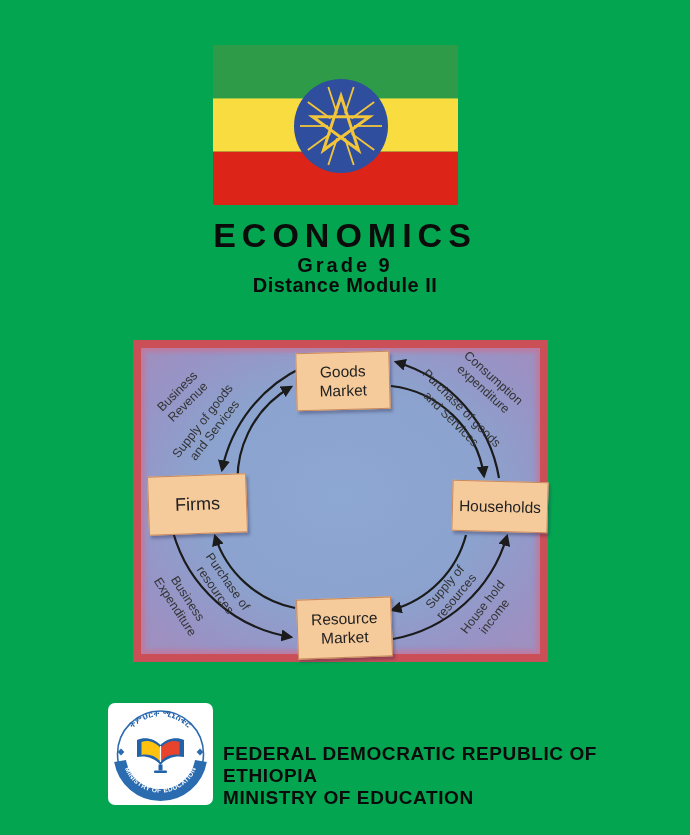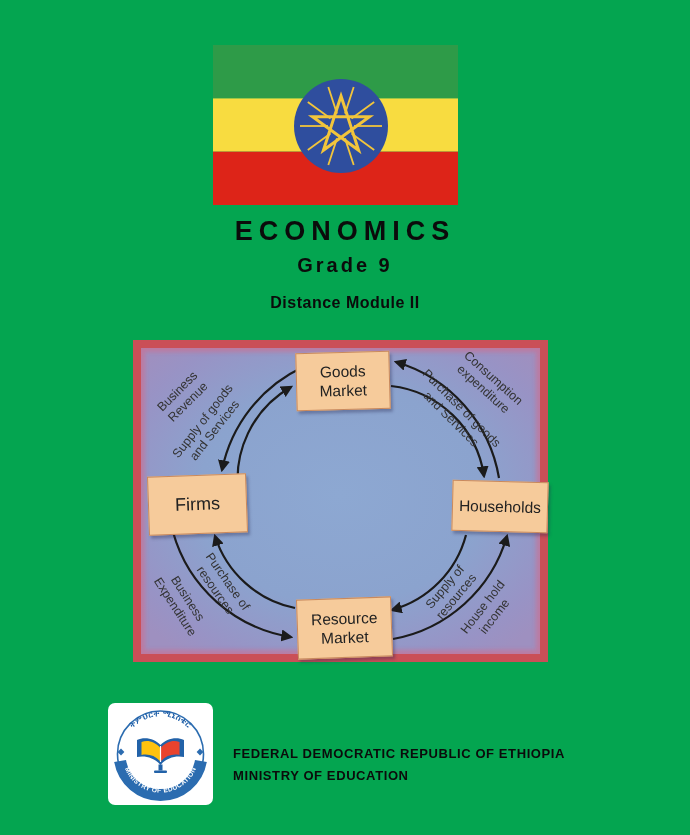--- a/index.html
+++ b/index.html
@@ -5,23 +5,23 @@
   html,body{margin:0;padding:0;}
   body{
     width:690px;height:835px;position:relative;overflow:hidden;
     background:#04A550;
     font-family:"Liberation Sans", sans-serif;
   }
   
   .flag{position:absolute;left:213px;top:45px;width:245px;height:160px;display:block;}
   
   .tline{position:absolute;left:133px;width:424px;text-align:center;color:#0b0b0b;font-weight:bold;}
-  .t-main{top:216px;font-size:27px;letter-spacing:6px;}
+  .t-main{top:216px;font-size:34px;letter-spacing:6px;}
   .t-grade{top:254px;font-size:20px;letter-spacing:3px;}
-  .t-module{top:294px;font-size:16px;letter-spacing:.5px;}
+  .t-module{top:274px;font-size:20px;letter-spacing:.5px;}
   
   .diagram{
     position:absolute;left:133px;top:340px;width:415px;height:322px;
     background:radial-gradient(ellipse 62% 62% at 50% 48%, #8DA8D2 0%, #8BA3CE 55%, #9893C5 88%, #9E90C0 100%);
     box-shadow:inset 0 0 0 8px #CA4F57, inset 0 0 4px 12px rgba(205,110,145,.65);
   }
   .arrows{position:absolute;left:0;top:0;width:415px;height:322px;pointer-events:none;}
   .dbox{
     position:absolute;background:#F6CB9B;border:1px solid #C8895E;
     box-shadow:2px 3px 3px rgba(40,40,80,.35);
@@ -39,21 +39,21 @@
   .f1{left:50px; top:57px; transform:translate(-50%,-50%) rotate(-45deg);}
   .f2{left:76px; top:86px; transform:translate(-50%,-50%) rotate(-52deg);}
   .f3{left:355px;top:44px; transform:translate(-50%,-50%) rotate(42deg);}
   .f4{left:323px;top:74px; transform:translate(-50%,-50%) rotate(45deg);}
   .f5{left:48px; top:263px;transform:translate(-50%,-50%) rotate(57deg);}
   .f6{left:88px; top:246px;transform:translate(-50%,-50%) rotate(55deg);}
   .f7{left:318px;top:252px;transform:translate(-50%,-50%) rotate(-50deg);}
   .f8{left:356px;top:272px;transform:translate(-50%,-50%) rotate(-52deg);}
   
   .logo{position:absolute;left:108px;top:703px;width:105px;height:102px;display:block;}
-  .footer{position:absolute;left:233px;top:743px;color:#0b0b0b;font-weight:bold;font-size:13px;letter-spacing:.6px;line-height:22px;}
+  .footer{position:absolute;left:223px;top:743px;color:#0b0b0b;font-weight:bold;font-size:19px;letter-spacing:.6px;line-height:22px;}
 </style>
 </head>
 <body>
 
 <div>
 
   <svg class="flag" viewBox="0 0 245 160">
     <rect x="0" y="0" width="245" height="53.4" fill="#2E9B48"></rect>
     <rect x="0" y="53.4" width="245" height="53.3" fill="#F8DC40"></rect>
     <rect x="0" y="106.7" width="245" height="53.3" fill="#DD2418"></rect>

